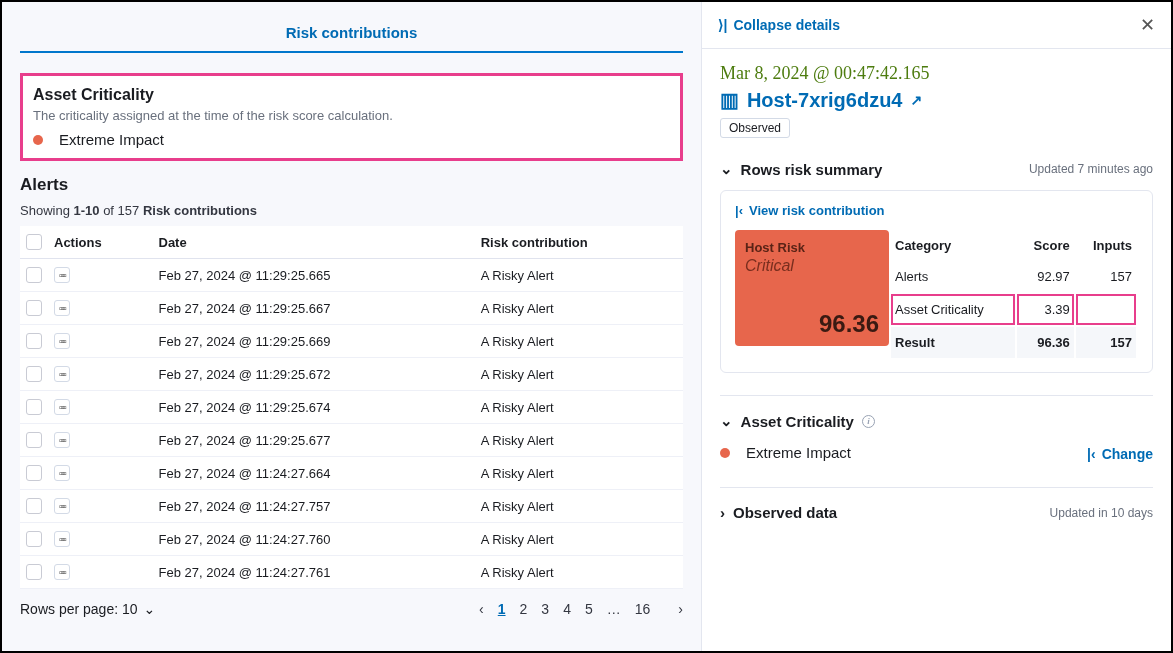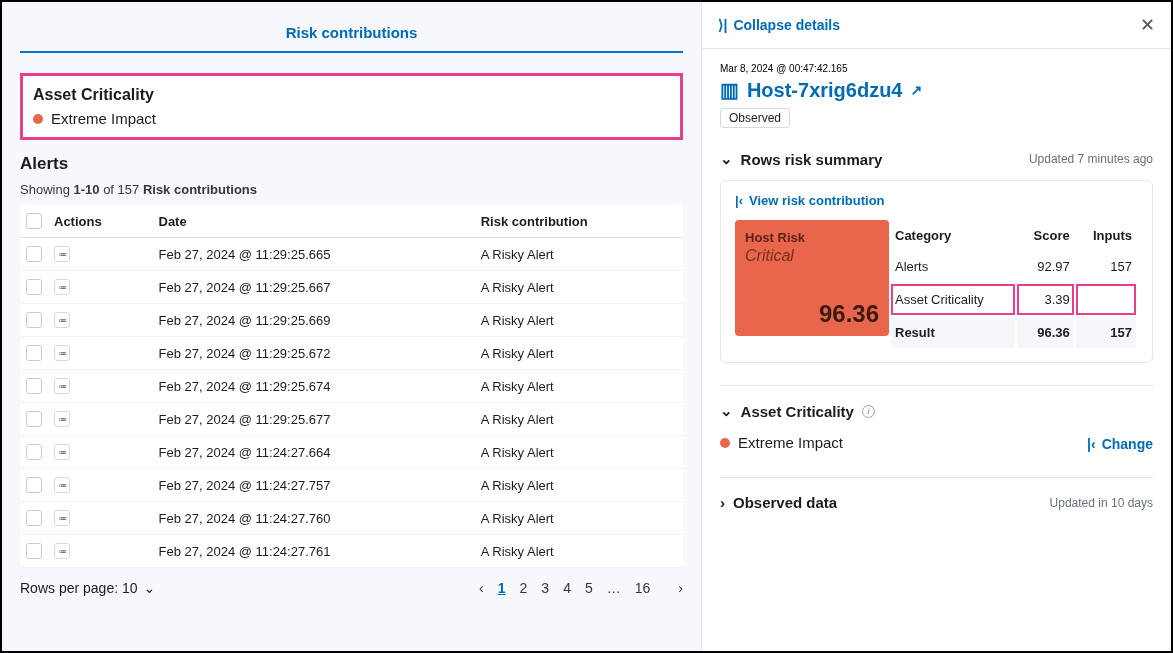--- a/index.html
+++ b/index.html
@@ -6,21 +6,21 @@
 body { font-family: -apple-system, BlinkMacSystemFont, "Segoe UI", Helvetica, Arial, sans-serif; font-size: 14px; color: #1a1c21; background: #fff; }
 .frame { border: 2px solid #000; width: 1173px; height: 653px; display: flex; overflow: hidden; }
 .left-pane { width: 700px; background: #f7f8fc; padding: 14px 18px; border-right: 1px solid #e3e6ef; overflow: hidden; }
 .right-pane { flex: 1; background: #fff; display: flex; flex-direction: column; }
 
 .tab-header { text-align: center; padding: 8px 0 10px; border-bottom: 2px solid #0077cc; font-weight: 700; color: #006bb4; font-size: 15px; }
 
 .criticality-card { background: #fff; border: 3px solid #e83e8c; margin-top: 20px; padding: 10px 10px 6px 10px; }
 .criticality-title { font-weight: 700; font-size: 16px; margin-bottom: 4px; }
 .criticality-desc { color: #69707d; font-size: 13px; margin-bottom: 6px; }
-.crit-line { display: flex; align-items: center; gap: 8px; font-size: 15px; padding: 2px 0 4px; }
+.crit-line { display: flex; align-items: center; gap: 16px; font-size: 15px; padding: 2px 0 4px; }
 .crit-dot { width: 10px; height: 10px; border-radius: 50%; background: #e7664c; display: inline-block; }
 
 .alerts-hdr { font-weight: 700; font-size: 17px; margin-top: 14px; }
 .showing { font-size: 13px; color: #343741; margin-top: 8px; }
 .showing b { font-weight: 700; }
 
 .tbl { width: 100%; border-collapse: collapse; margin-top: 8px; background: #fff; }
 .tbl th { text-align: left; font-weight: 700; font-size: 13px; padding: 8px 6px; border-bottom: 1px solid #e0e3ee; }
 .tbl td { padding: 8px 6px; border-bottom: 1px solid #eef0f7; font-size: 13px; }
 .chk { width: 16px; height: 16px; border: 1px solid #c9cbd4; border-radius: 3px; }
@@ -30,21 +30,21 @@
 .rows-per { display: flex; align-items: center; gap: 6px; }
 .page-nums { display: flex; gap: 14px; align-items: center; }
 .pn { color: #343741; cursor: pointer; }
 .pn.active { color: #006bb4; font-weight: 700; text-decoration: underline; }
 .chev { color: #343741; }
 
 .detail-top { display: flex; justify-content: space-between; align-items: center; padding: 12px 16px; border-bottom: 1px solid #e3e6ef; }
 .collapse-link { color: #006bb4; font-weight: 600; display: flex; align-items: center; gap: 6px; }
 .close-x { font-size: 18px; color: #555; cursor: pointer; }
 .detail-body { padding: 14px 18px; }
-.ts { color: #000000; font-size: 10px; }
+.ts { color: #4d7c0f; font-size: 18px; font-family: Liberation Serif, serif; }
 .host-link { color: #006bb4; font-weight: 700; font-size: 20px; display: flex; align-items: center; gap: 8px; margin-top: 4px; }
 .host-link .popout { font-size: 14px; }
 .badge { display: inline-block; border: 1px solid #d3dae6; border-radius: 3px; padding: 2px 8px; font-size: 12px; margin-top: 6px; }
 
 .section-hdr { display: flex; justify-content: space-between; align-items: center; margin-top: 22px; border-top: 1px solid #e3e6ef; padding-top: 16px; }
 .section-hdr.first { border-top: none; padding-top: 0; }
 .section-title { font-weight: 700; font-size: 15px; display: flex; align-items: center; gap: 8px; }
 .updated { color: #69707d; font-size: 12px; }
 
 .risk-summary-card { border: 1px solid #e3e6ef; border-radius: 6px; margin-top: 12px; padding: 12px 14px; }
@@ -69,20 +69,21 @@
 </head>
 <body>
 
 <div class="frame">
 
   <div class="left-pane">
     <div class="tab-header">Risk contributions</div>
 
     <div class="criticality-card">
       <div class="criticality-title">Asset Criticality</div>
+      <div class="criticality-desc">The criticality assigned at the time of the risk score calculation.</div>
       <div class="crit-line">
         <span class="crit-dot"></span>
         <span>Extreme Impact</span>
       </div>
     </div>
 
     <div class="alerts-hdr">Alerts</div>
     <div class="showing">
       <span>Showing </span><b>1-10</b><span> of 157 </span><b>Risk contributions</b>
     </div>

